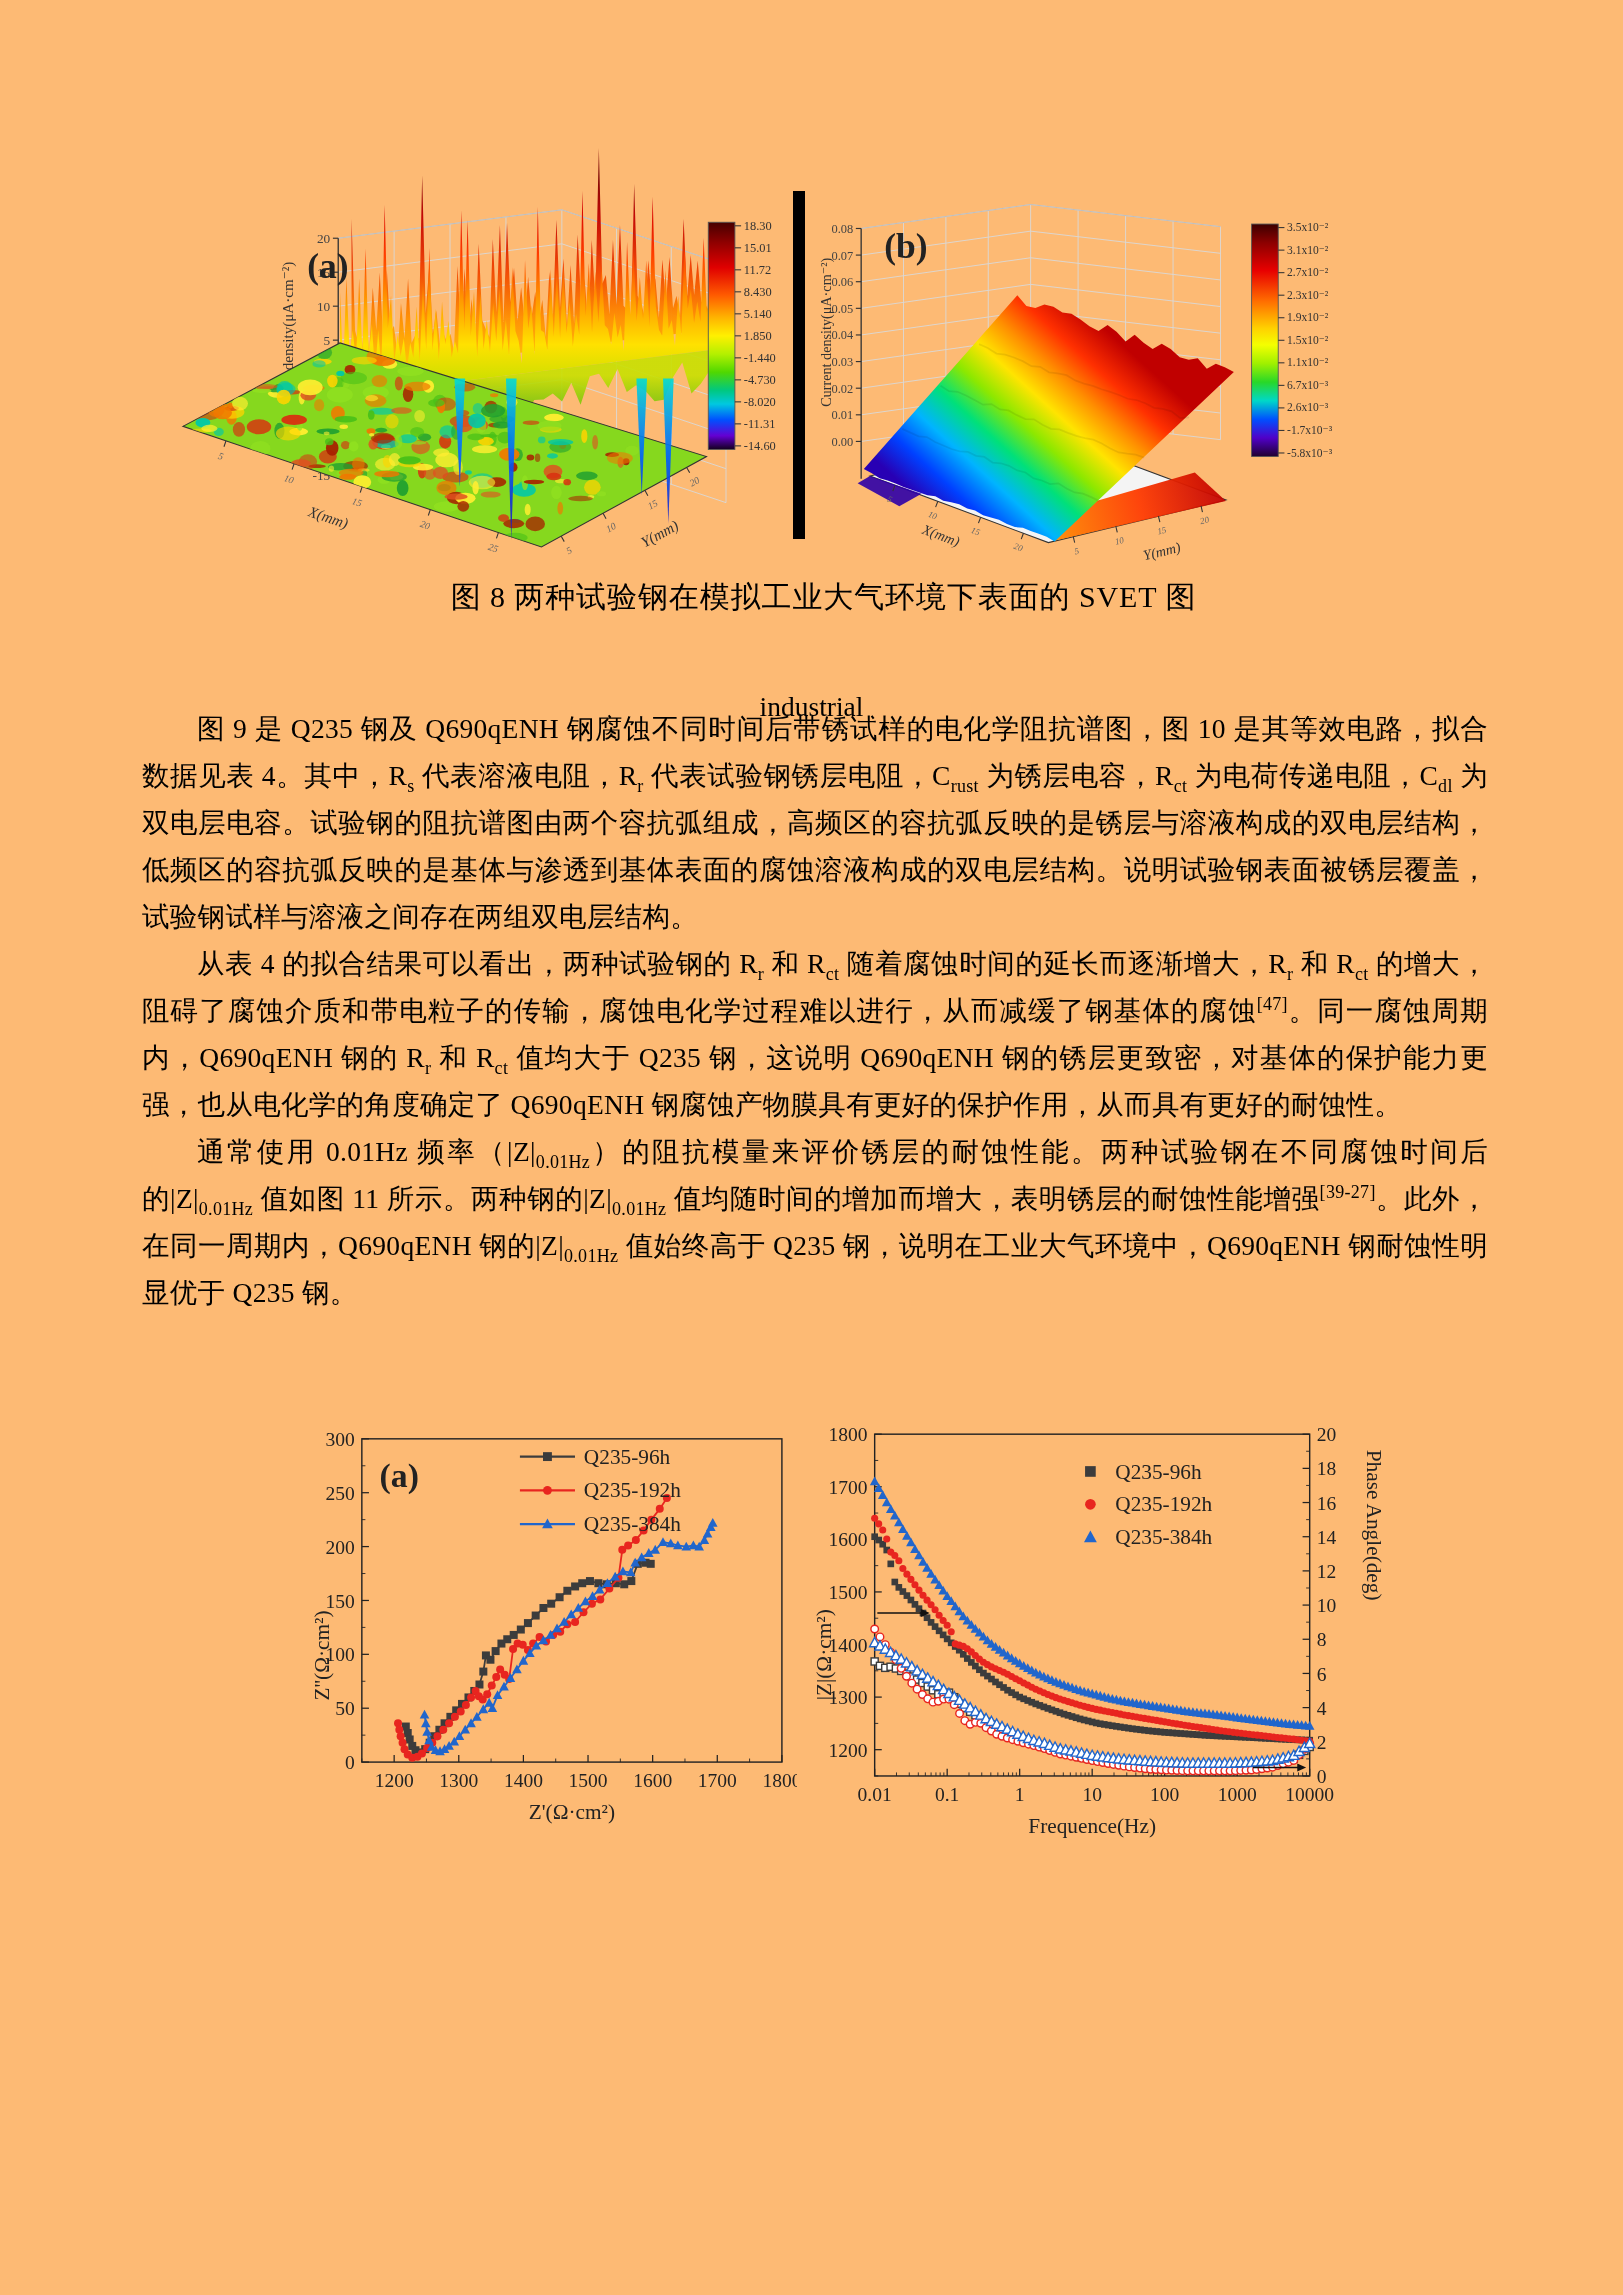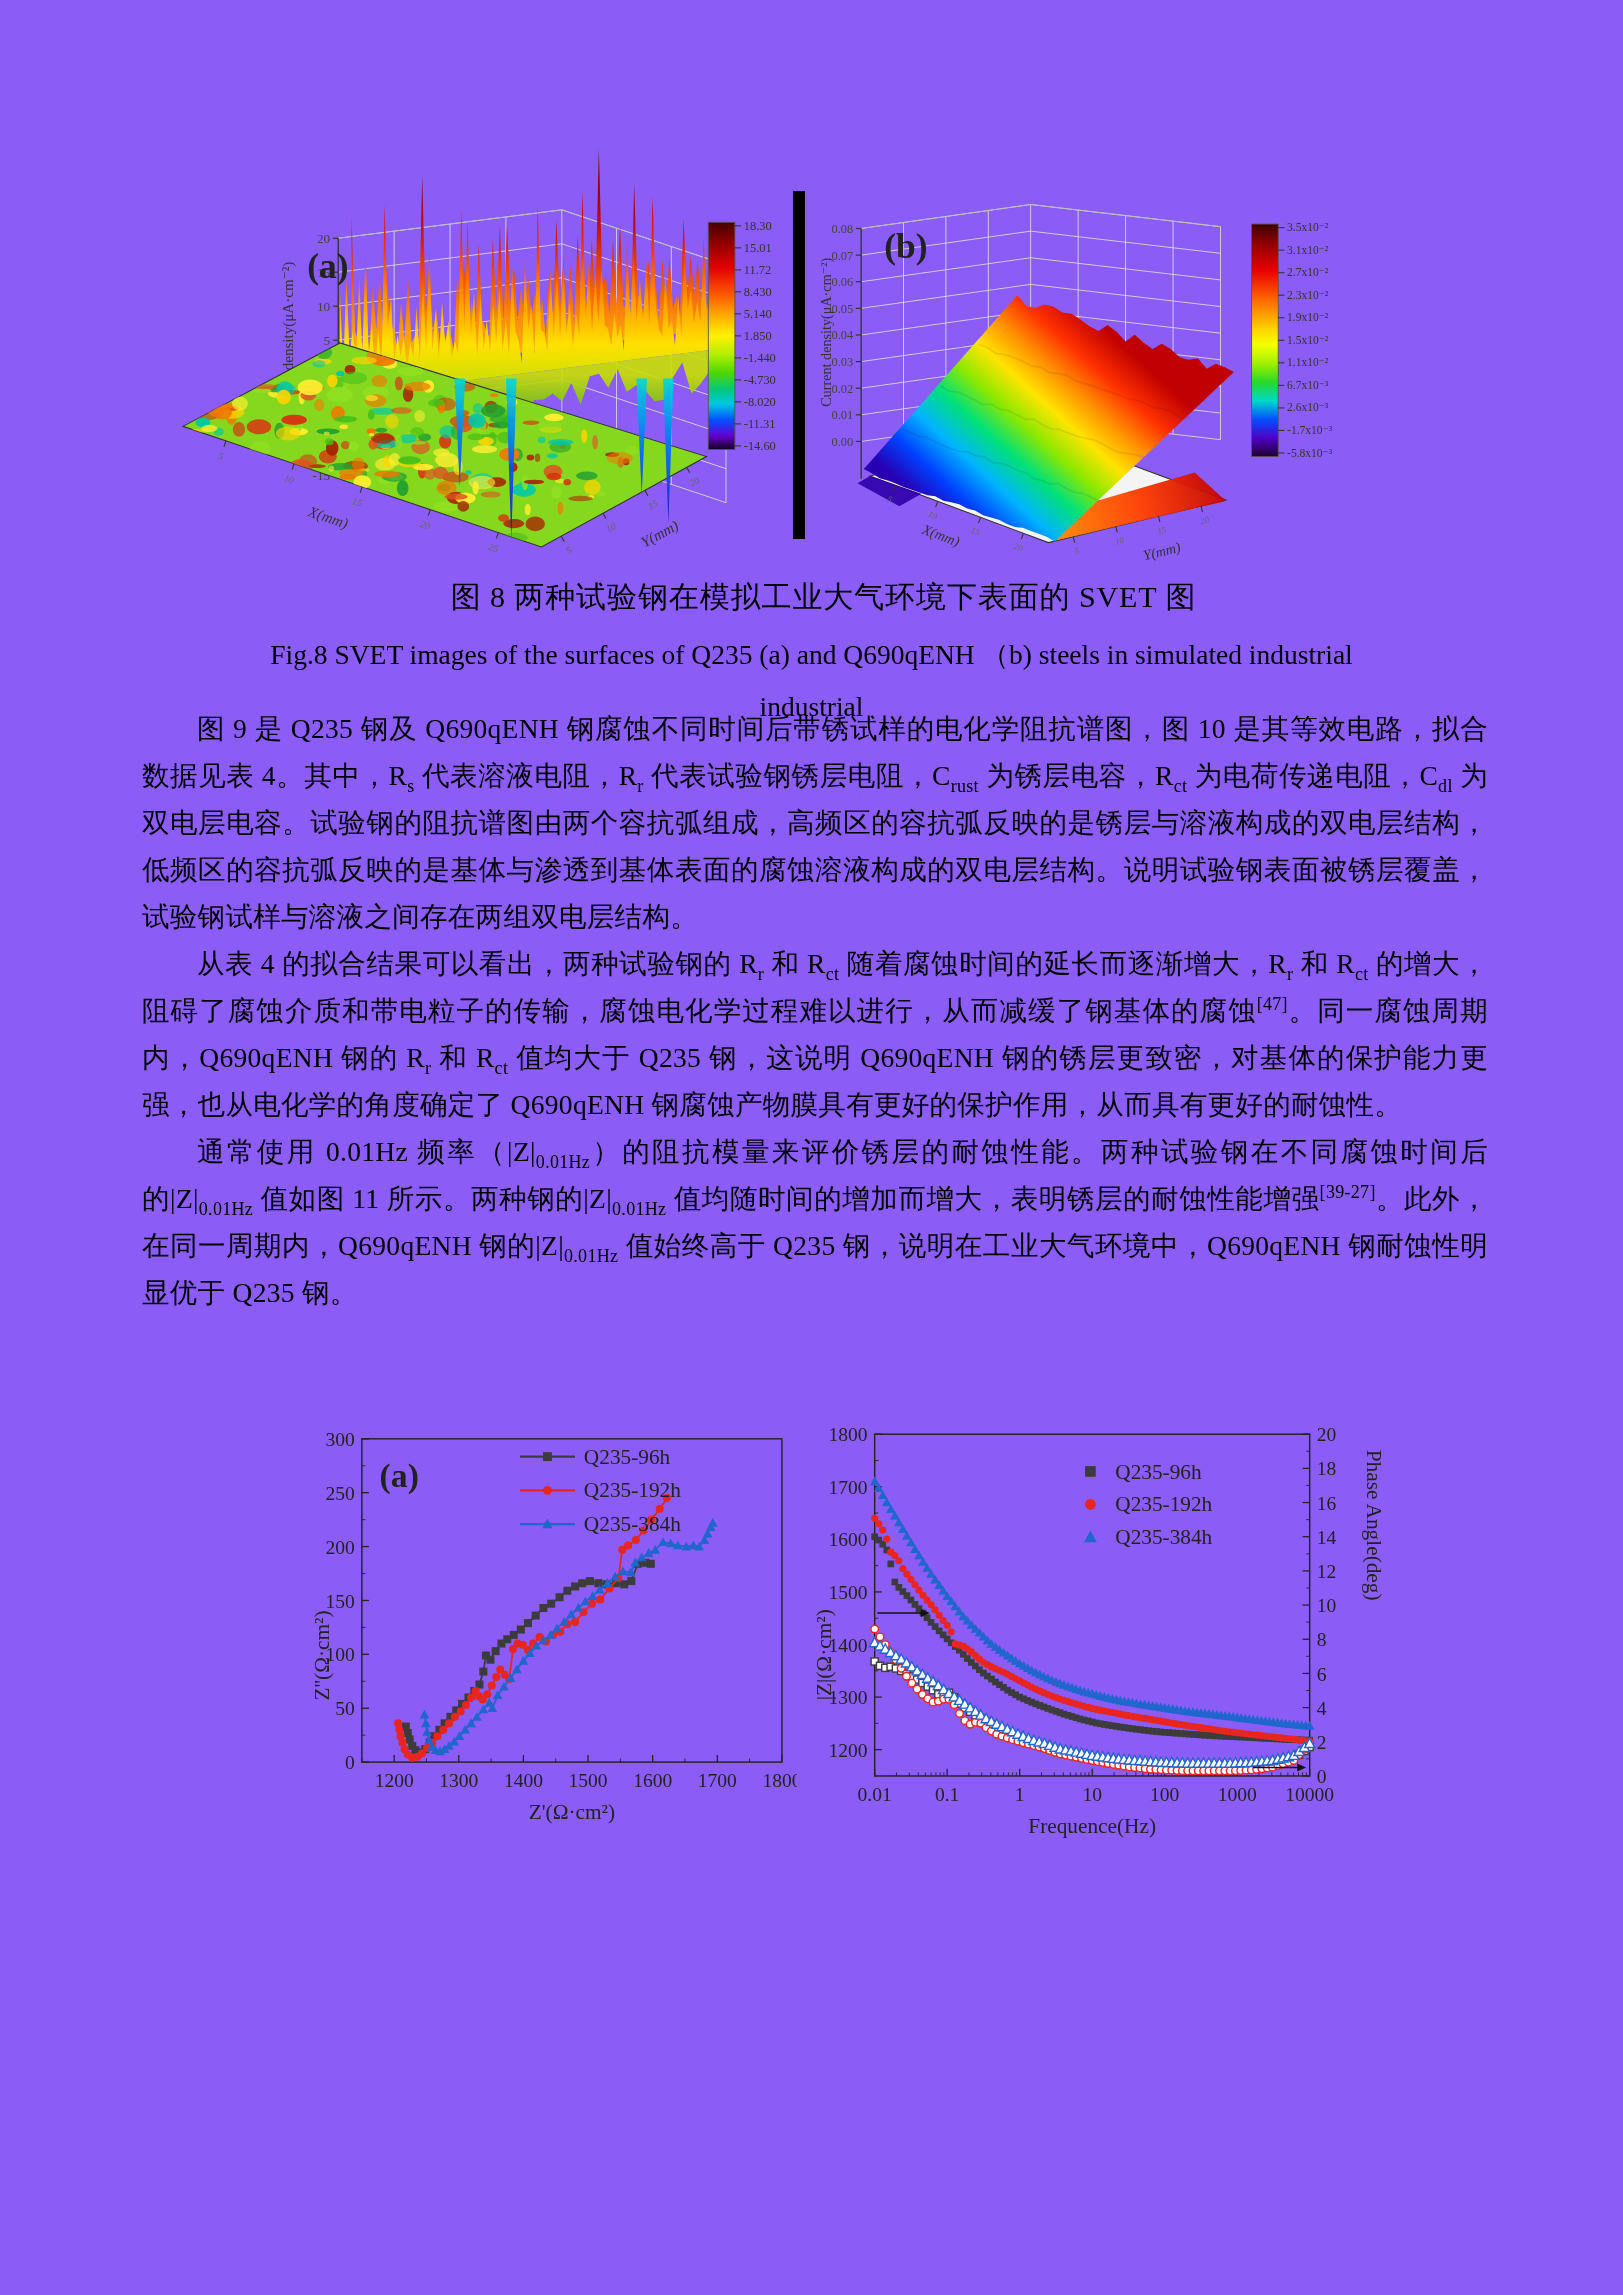--- a/index.html
+++ b/index.html
@@ -1,16 +1,16 @@
 <!DOCTYPE html>
 <html lang="zh" style="font-size:14px"><head>
 <meta charset="utf-8">
 <style>
   html,body{margin:0;padding:0;background:#ffffff;}
-  .page{position:relative;width:1623px;height:2295px;background:#8b5cf6;overflow:hidden;
+  .page{position:relative;width:1623px;height:2295px;background:#fdba74;overflow:hidden;
         font-family:"Liberation Serif","DejaVu Serif",serif;color:#000;text-decoration:underline;}
   #svet-a{position:absolute;left:158px;top:114px;}
   #svet-b{position:absolute;left:815px;top:114px;}
   .divider{position:absolute;left:793px;top:191px;width:12.4px;height:348px;background:#000;}
   .caption-zh{position:absolute;top:577px;left:0;width:100%;text-align:center;font-size:30px;letter-spacing:0.9px;padding-left:12px;}
   .caption-en{position:absolute;top:629px;left:0;width:100%;text-align:center;font-size:27.5px;line-height:52px;}
   .body-text{position:absolute;top:705px;left:142px;width:1346px;}
   .body-text p{margin:0;font-size:27.5px;line-height:47px;text-align:justify;text-indent:2em;letter-spacing:0.3px;}
   .body-text sub{font-size:18px;line-height:0;}
   .body-text sup{font-size:18px;line-height:0;}
@@ -509,21 +509,21 @@
         <line x1="522" y1="356.6" x2="529" y2="356.6" stroke="#333" stroke-width="1.2"></line>
         <text x="532" y="360.6" font-size="13" fill="#333" text-anchor="start">-1.7x10⁻³</text>
         <line x1="522" y1="382" x2="529" y2="382" stroke="#333" stroke-width="1.2"></line>
         <text x="532" y="386" font-size="13" fill="#333" text-anchor="start">-5.8x10⁻³</text>
       </g>
       <text x="78" y="162" font-size="40" fill="#222" text-anchor="start" font-weight="bold">(b)</text>
     </svg>
 
   <div class="caption-zh">图 8  两种试验钢在模拟工业大气环境下表面的 SVET 图</div>
   <div class="caption-en">
-    <span>Fig.8 SVET images of the surfaces of Q235 (a) and Q690qENH （b) steels in simulated industrial</span><br>
+    <br>
     <span>industrial</span>
   </div>
 
   <div class="body-text" id="body-text">
       <p>图 9 是 Q235 钢及 Q690qENH 钢腐蚀不同时间后带锈试样的电化学阻抗谱图，图 10 是其等效电路，拟合数据见表 4。其中，R<sub>s</sub> 代表溶液电阻，R<sub>r</sub> 代表试验钢锈层电阻，C<sub>rust</sub> 为锈层电容，R<sub>ct</sub> 为电荷传递电阻，C<sub>dl</sub> 为双电层电容。试验钢的阻抗谱图由两个容抗弧组成，高频区的容抗弧反映的是锈层与溶液构成的双电层结构，低频区的容抗弧反映的是基体与渗透到基体表面的腐蚀溶液构成的双电层结构。说明试验钢表面被锈层覆盖，试验钢试样与溶液之间存在两组双电层结构。</p>
       <p>从表 4 的拟合结果可以看出，两种试验钢的 R<sub>r</sub> 和 R<sub>ct</sub> 随着腐蚀时间的延长而逐渐增大，R<sub>r</sub> 和 R<sub>ct</sub> 的增大，阻碍了腐蚀介质和带电粒子的传输，腐蚀电化学过程难以进行，从而减缓了钢基体的腐蚀<sup>[47]</sup>。同一腐蚀周期内，Q690qENH 钢的 R<sub>r</sub> 和 R<sub>ct</sub> 值均大于 Q235 钢，这说明 Q690qENH 钢的锈层更致密，对基体的保护能力更强，也从电化学的角度确定了 Q690qENH 钢腐蚀产物膜具有更好的保护作用，从而具有更好的耐蚀性。</p>
       <p>通常使用 0.01Hz 频率（|Z|<sub>0.01Hz</sub>）的阻抗模量来评价锈层的耐蚀性能。两种试验钢在不同腐蚀时间后的|Z|<sub>0.01Hz</sub> 值如图 11 所示。两种钢的|Z|<sub>0.01Hz</sub> 值均随时间的增加而增大，表明锈层的耐蚀性能增强<sup>[39-27]</sup>。此外， 在同一周期内，Q690qENH 钢的|Z|<sub>0.01Hz</sub> 值始终高于 Q235 钢，说明在工业大气环境中，Q690qENH 钢耐蚀性明显优于 Q235 钢。</p>
     </div>
 
   <svg id="nyquist" width="484" height="422" viewBox="0 0 545 475">

